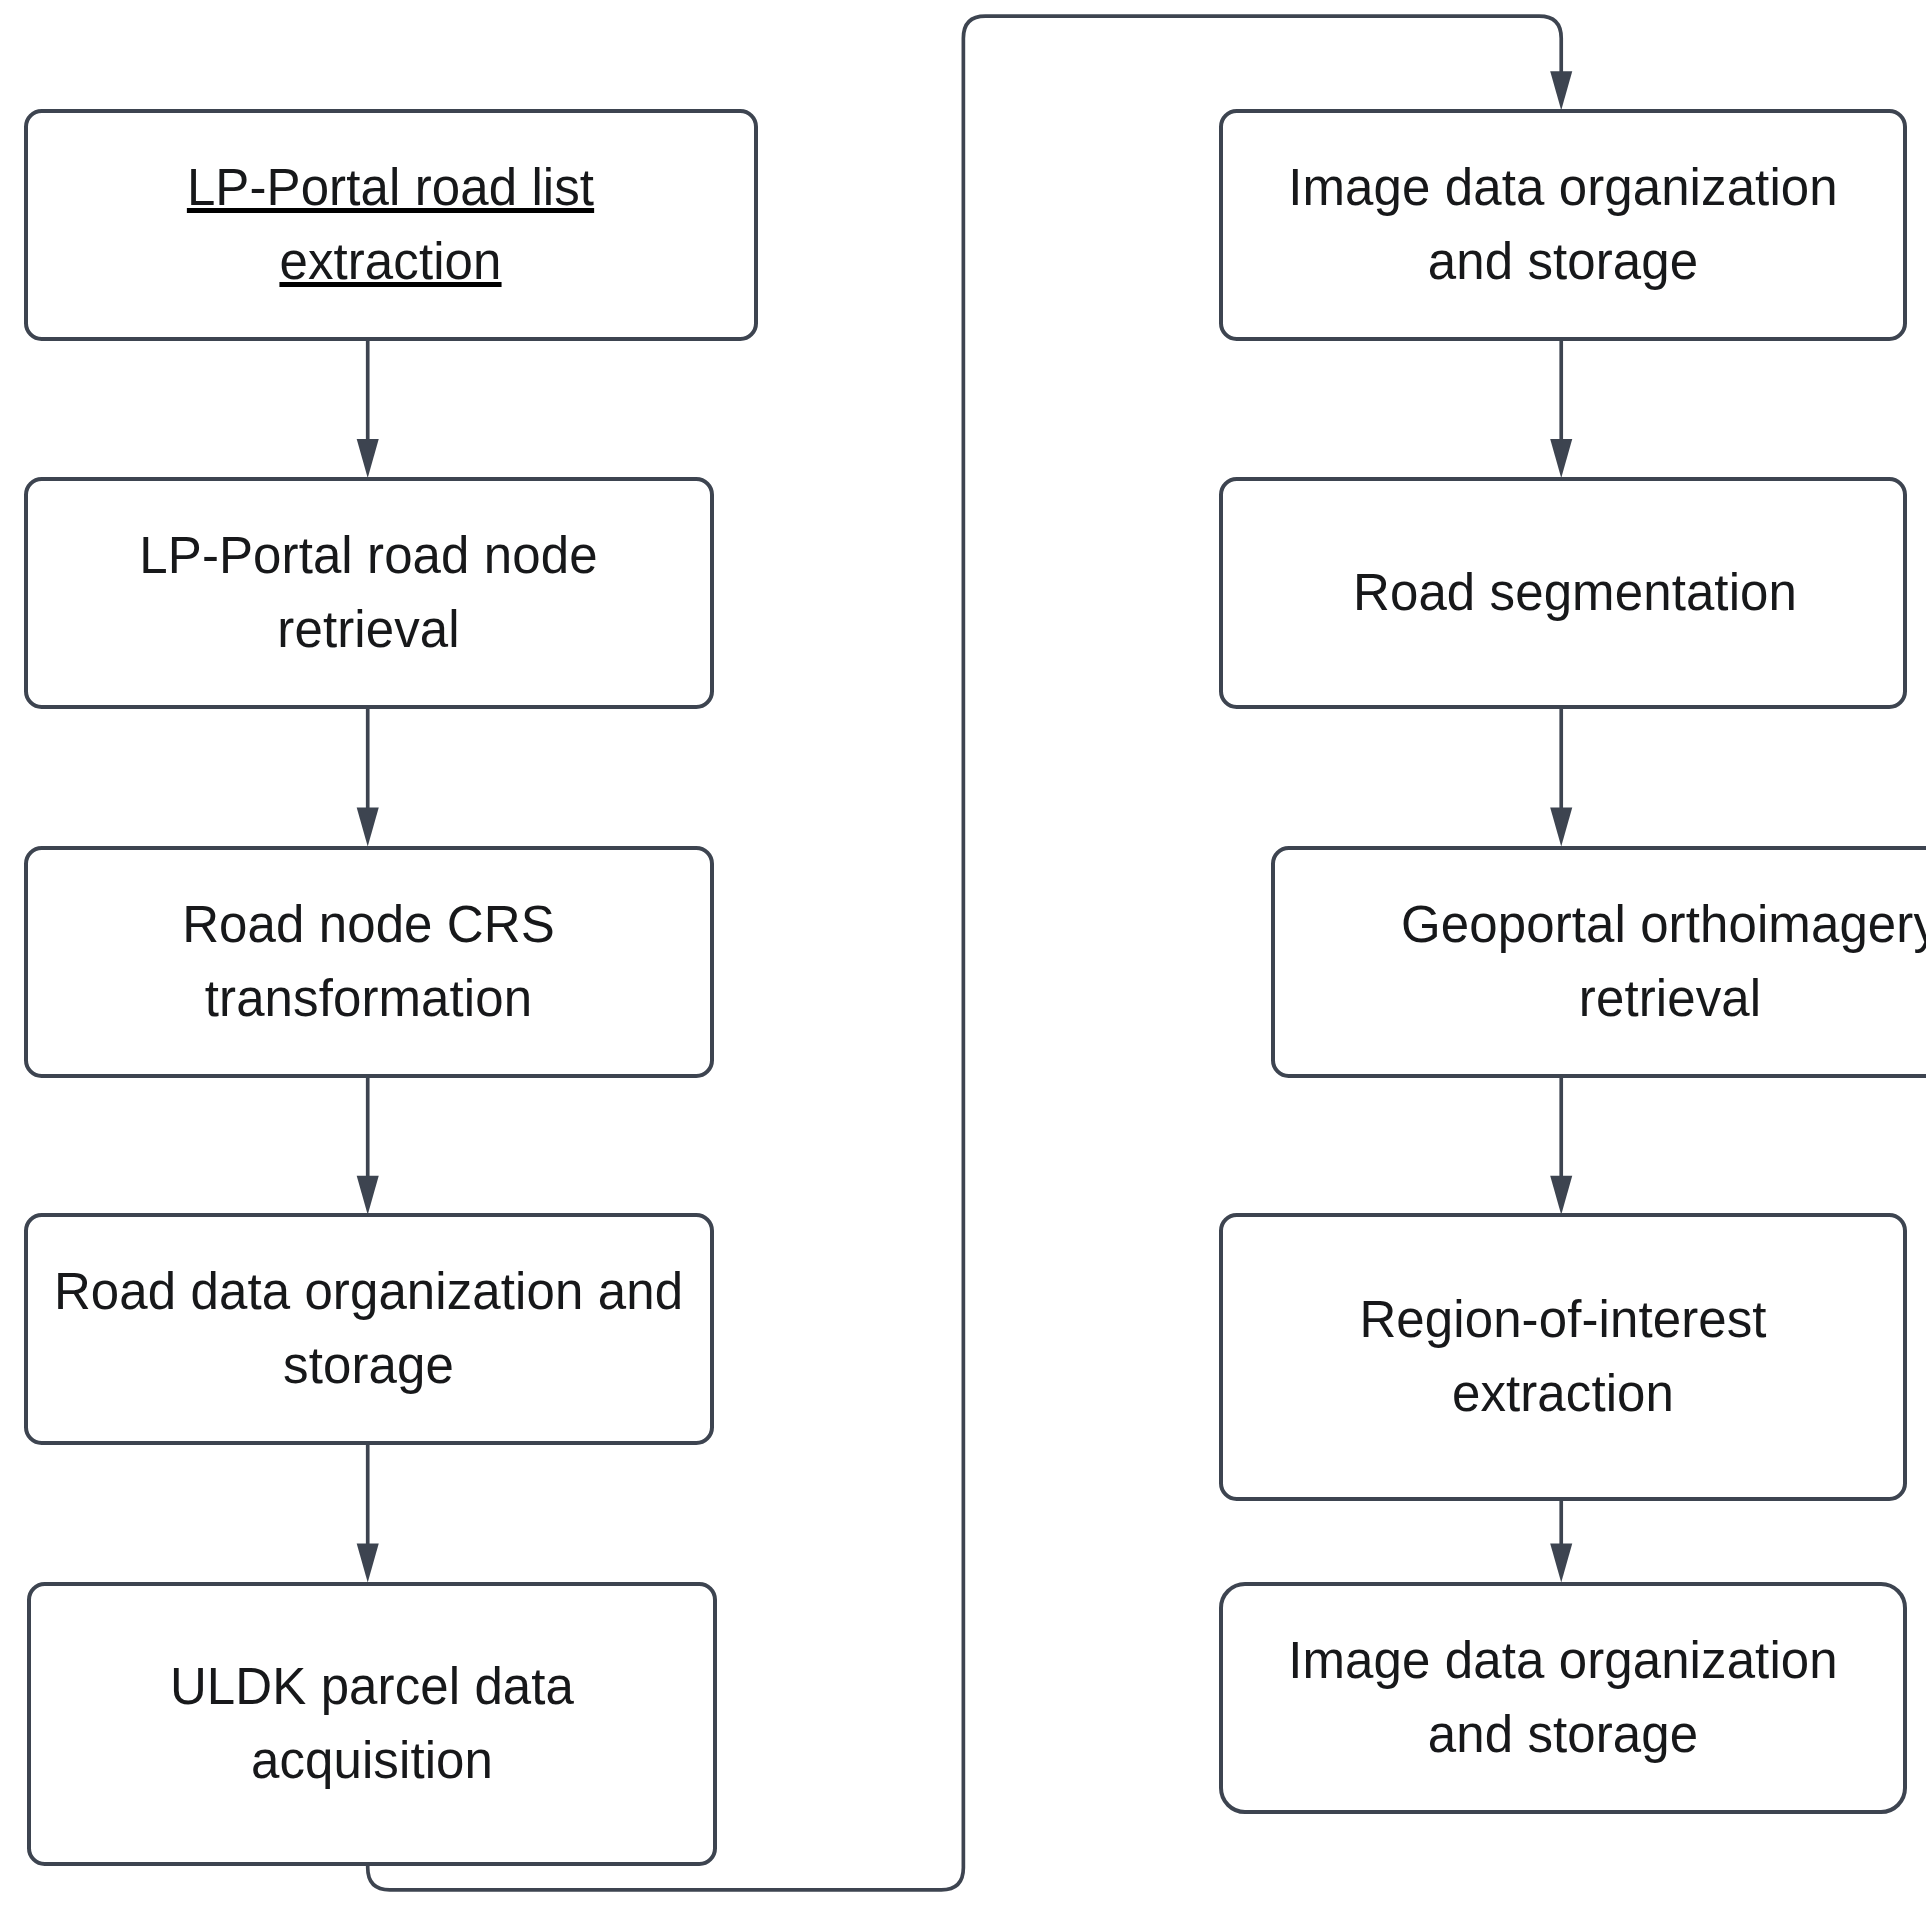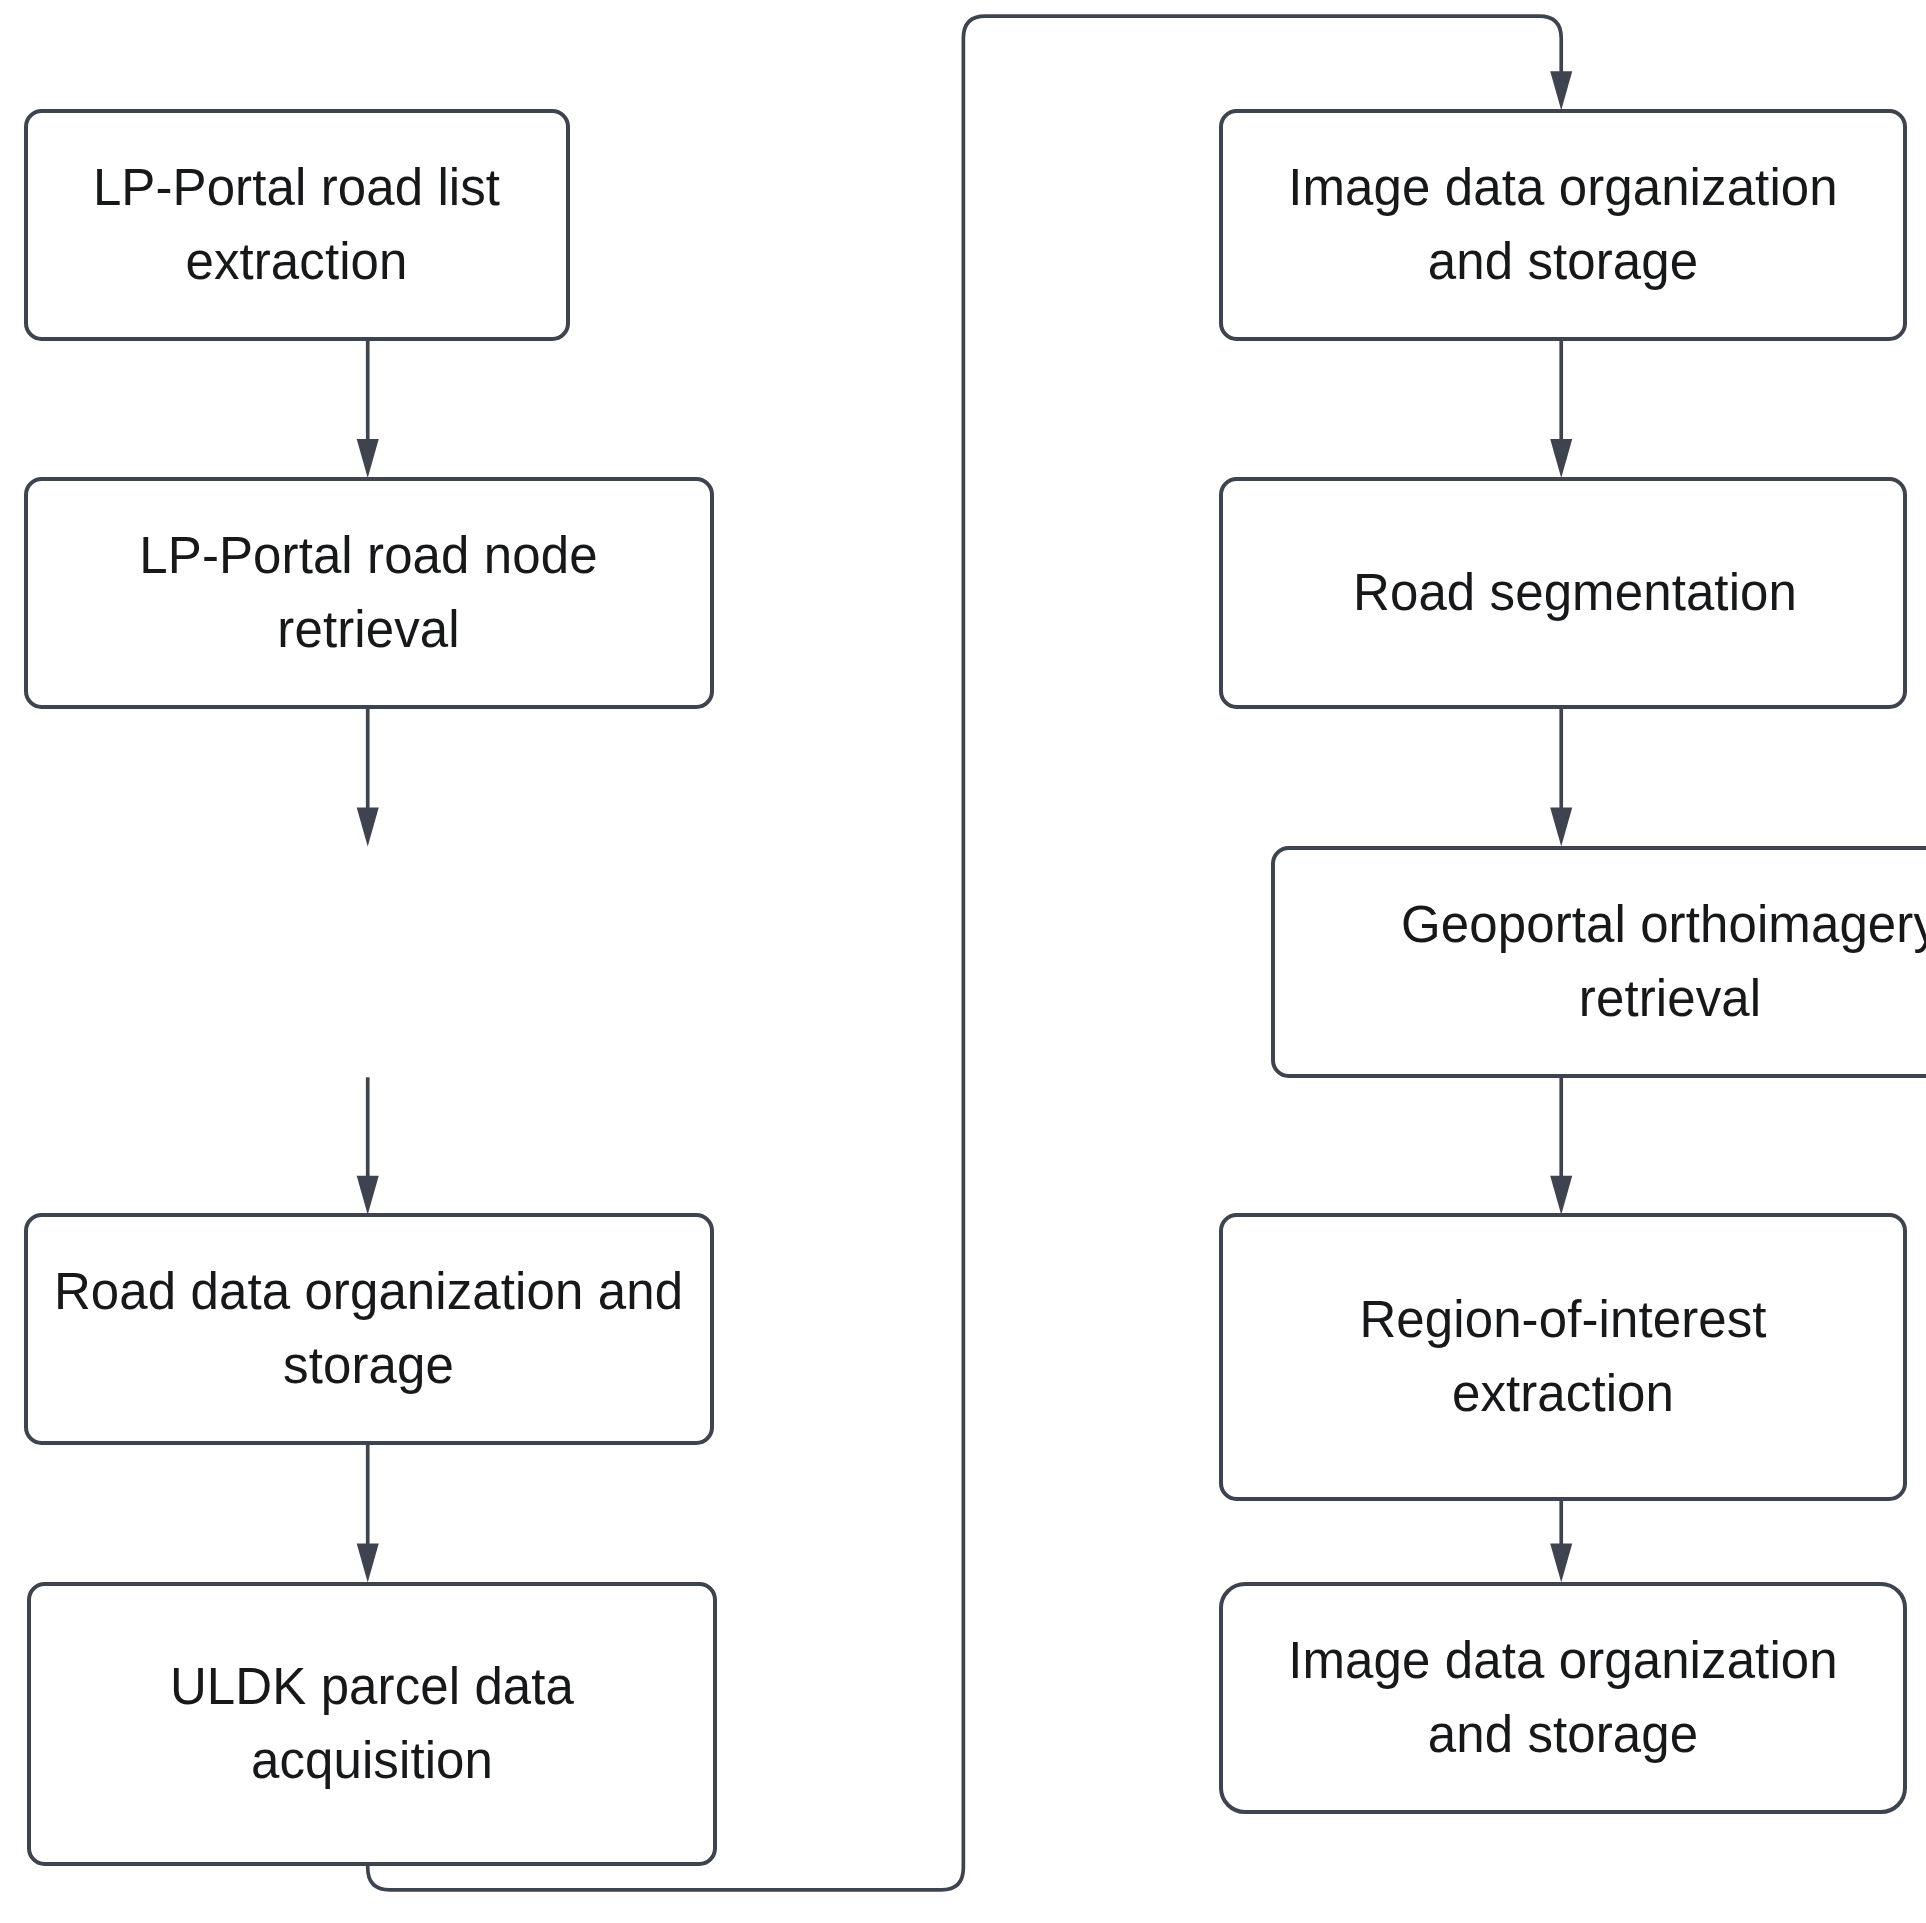--- a/index.html
+++ b/index.html
@@ -89,30 +89,34 @@
     <g>
       <line x1="2123" y1="1465" x2="2123" y2="1602" stroke="#3d4450" stroke-width="5"></line>
       <path d="M2108,1599 L2138,1599 L2123,1652 z" fill="#3d4450"></path>
     </g>
     <g>
       <line x1="2123" y1="1965" x2="2123" y2="2102" stroke="#3d4450" stroke-width="5"></line>
       <path d="M2108,2099 L2138,2099 L2123,2152 z" fill="#3d4450"></path>
     </g>
   </svg>
 
-  <div class="flow-box" style="left:23.5px; top:109px; width:546px; height:232px;">
+  <div class="flow-box" style="left:23.5px; top:109px; width:734px; height:232px;text-decoration:underline;">
     <span class="flow-box-label">LP-Portal road list
 extraction</span>
   </div>
 
   <div class="flow-box" style="left:23.5px; top:477px; width:690px; height:232px;">
     <span class="flow-box-label">LP-Portal road node
 retrieval</span>
   </div>
 
+  <div class="flow-box" style="left:23.5px; top:846px; width:690px; height:232px;">
+    <span class="flow-box-label">Road node CRS
+transformation</span>
+  </div>
 
   <div class="flow-box" style="left:23.5px; top:1213px; width:690px; height:232px;">
     <span class="flow-box-label">Road data organization and
 storage</span>
   </div>
 
   <div class="flow-box" style="left:27px; top:1582px; width:690px; height:284px;">
     <span class="flow-box-label">ULDK parcel data
 acquisition</span>
   </div>

